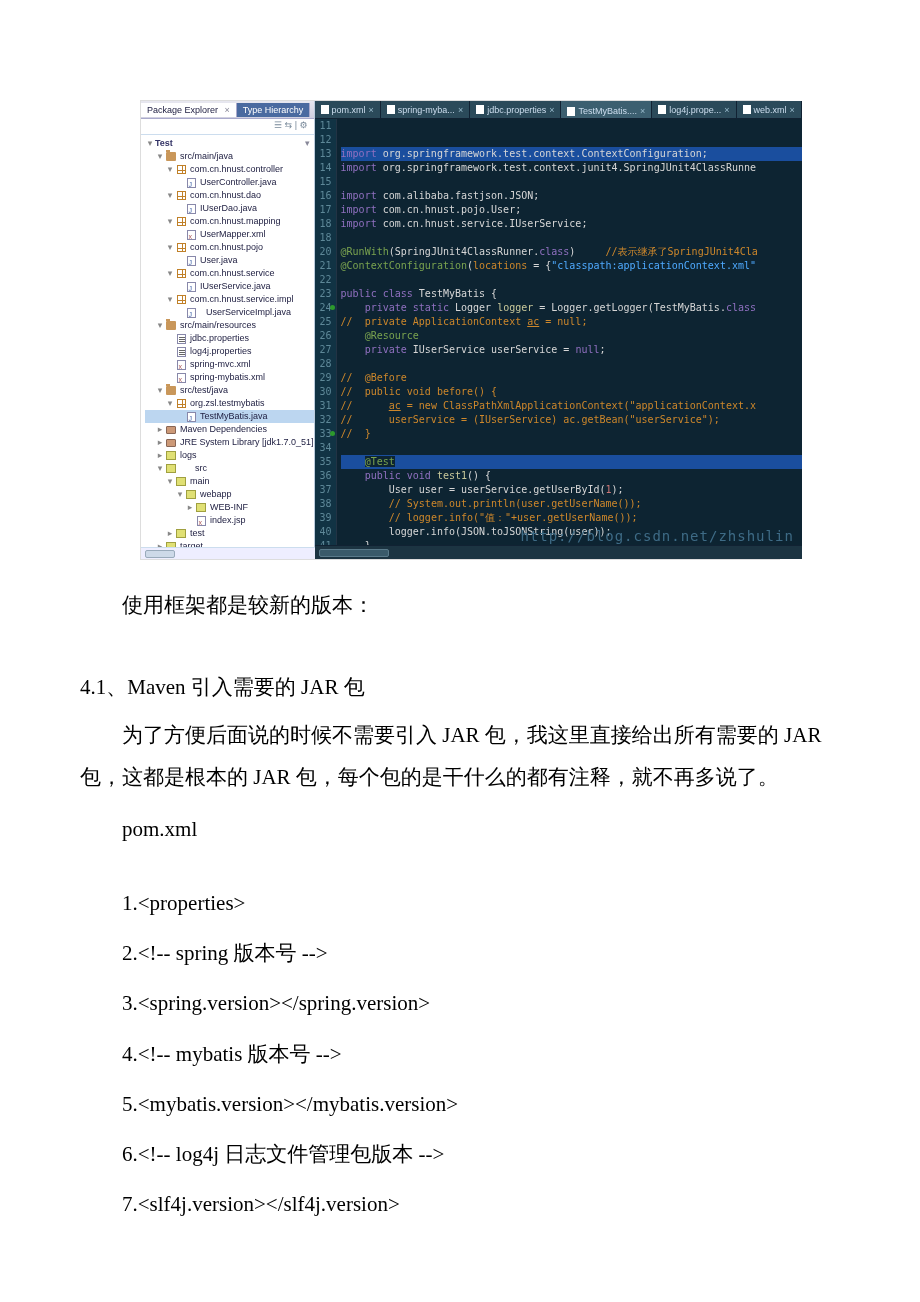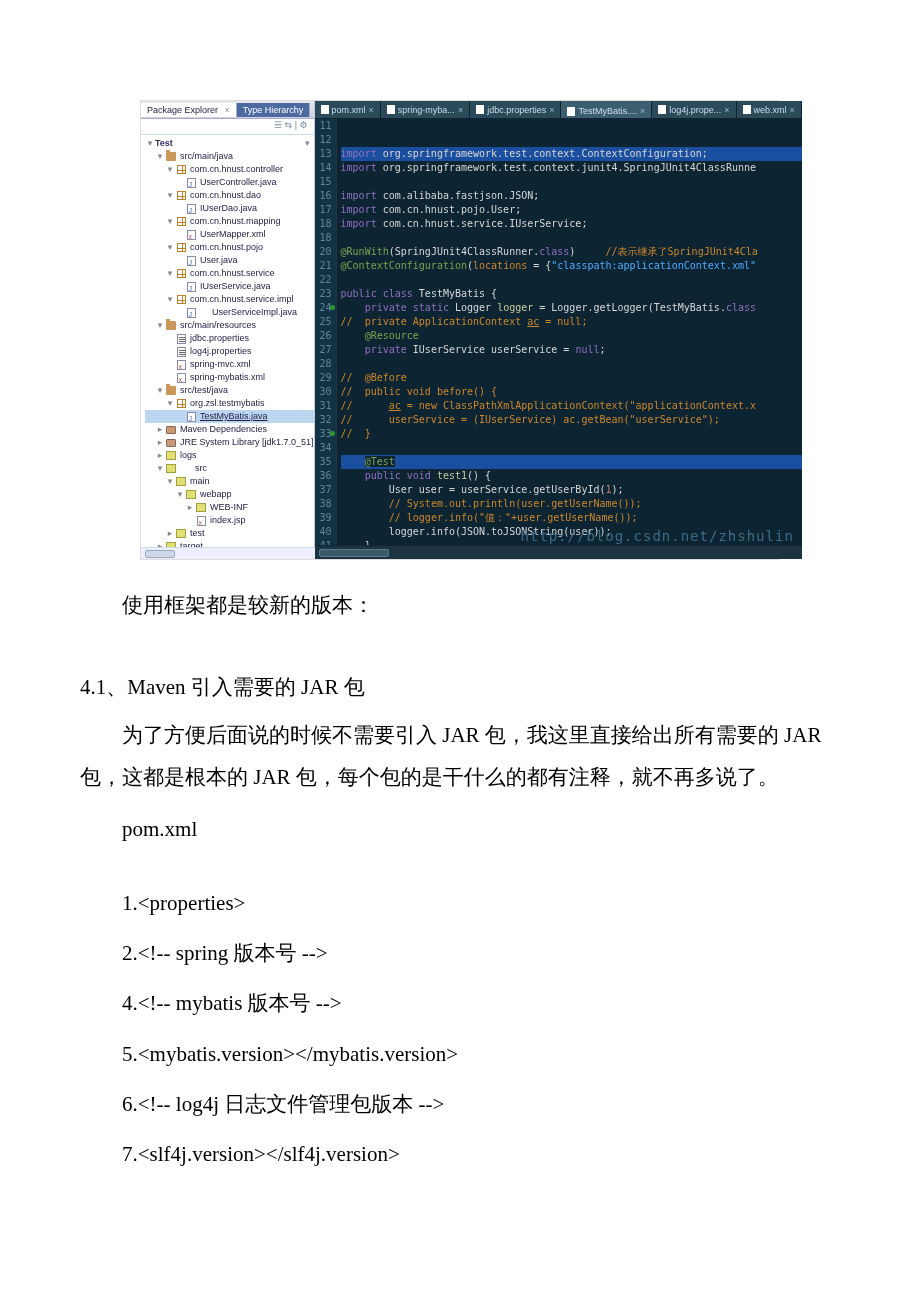--- a/index.html
+++ b/index.html
@@ -328,21 +328,21 @@
               <span class="ic-pkg"></span>
             </span>
             <span style="margin-left: 3px;">com.cn.hnust.service.impl</span>
           </div>
           <div class="tree-row">
             <span class="sp" style="width: 30px;"></span>
             <span class="tw"></span>
             <span class="ic">
               <span class="ic-java"></span>
             </span>
-            <span style="margin-left: 15px;">UserServiceImpl.java</span>
+            <span style="margin-left: 9px;">UserServiceImpl.java</span>
           </div>
           <div class="tree-row">
             <span class="sp" style="width: 10px;"></span>
             <span class="tw">▾</span>
             <span class="ic">
               <span class="ic-folder-src"></span>
             </span>
             <span style="margin-left: 3px;">src/main/resources</span>
           </div>
           <div class="tree-row">
@@ -392,21 +392,21 @@
               <span class="ic-pkg"></span>
             </span>
             <span style="margin-left: 3px;">org.zsl.testmybatis</span>
           </div>
           <div class="tree-row sel">
             <span class="sp" style="width: 30px;"></span>
             <span class="tw"></span>
             <span class="ic">
               <span class="ic-java"></span>
             </span>
-            <span style="margin-left: 3px; text-decoration: underline;">TestMyBatis.java</span>
+            <span style="margin-left: 3px;">TestMyBatis.java</span>
           </div>
           <div class="tree-row">
             <span class="sp" style="width: 10px;"></span>
             <span class="tw">▸</span>
             <span class="ic">
               <span class="ic-jar"></span>
             </span>
             <span style="margin-left: 3px;">Maven Dependencies</span>
           </div>
           <div class="tree-row">
@@ -579,20 +579,21 @@
     <p class="section-title">4.1、Maven 引入需要的 JAR 包</p>
 
     <p style="text-indent:0;">　　为了方便后面说的时候不需要引入 JAR 包，我这里直接给出所有需要的 JAR 包，这都是根本的 JAR 包，每个包的是干什么的都有注释，就不再多说了。</p>
 
     <p style="margin-top:10px;padding-left:2em;">pom.xml</p>
 
 
     <div class="code-list" id="codelist" style="padding-left:2em;">
         <div>1.&lt;properties&gt;</div>
         <div>2.&lt;!-- spring 版本号 --&gt;</div>
+        <div>3.&lt;spring.version&gt;&lt;/spring.version&gt;</div>
         <div>4.&lt;!-- mybatis 版本号 --&gt;</div>
         <div>5.&lt;mybatis.version&gt;&lt;/mybatis.version&gt;</div>
         <div>6.&lt;!-- log4j 日志文件管理包版本 --&gt;</div>
         <div>7.&lt;slf4j.version&gt;&lt;/slf4j.version&gt;</div>
       </div>
   </div>
 
 </div>
 
 </body></html>

